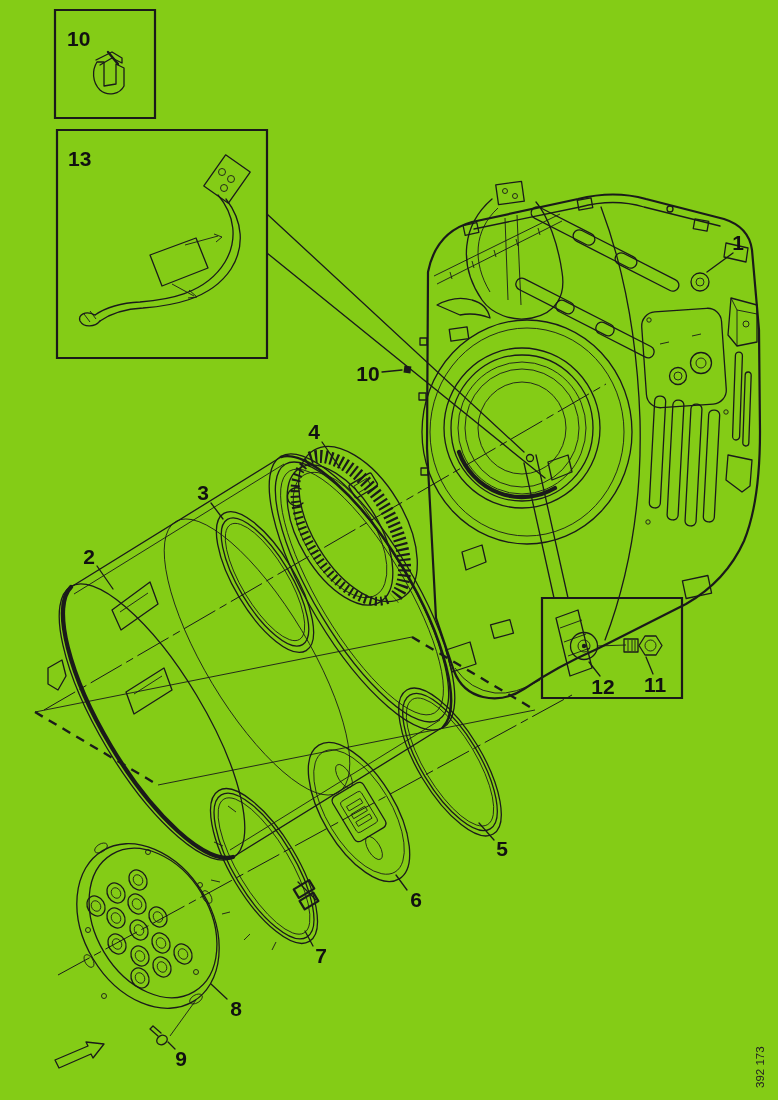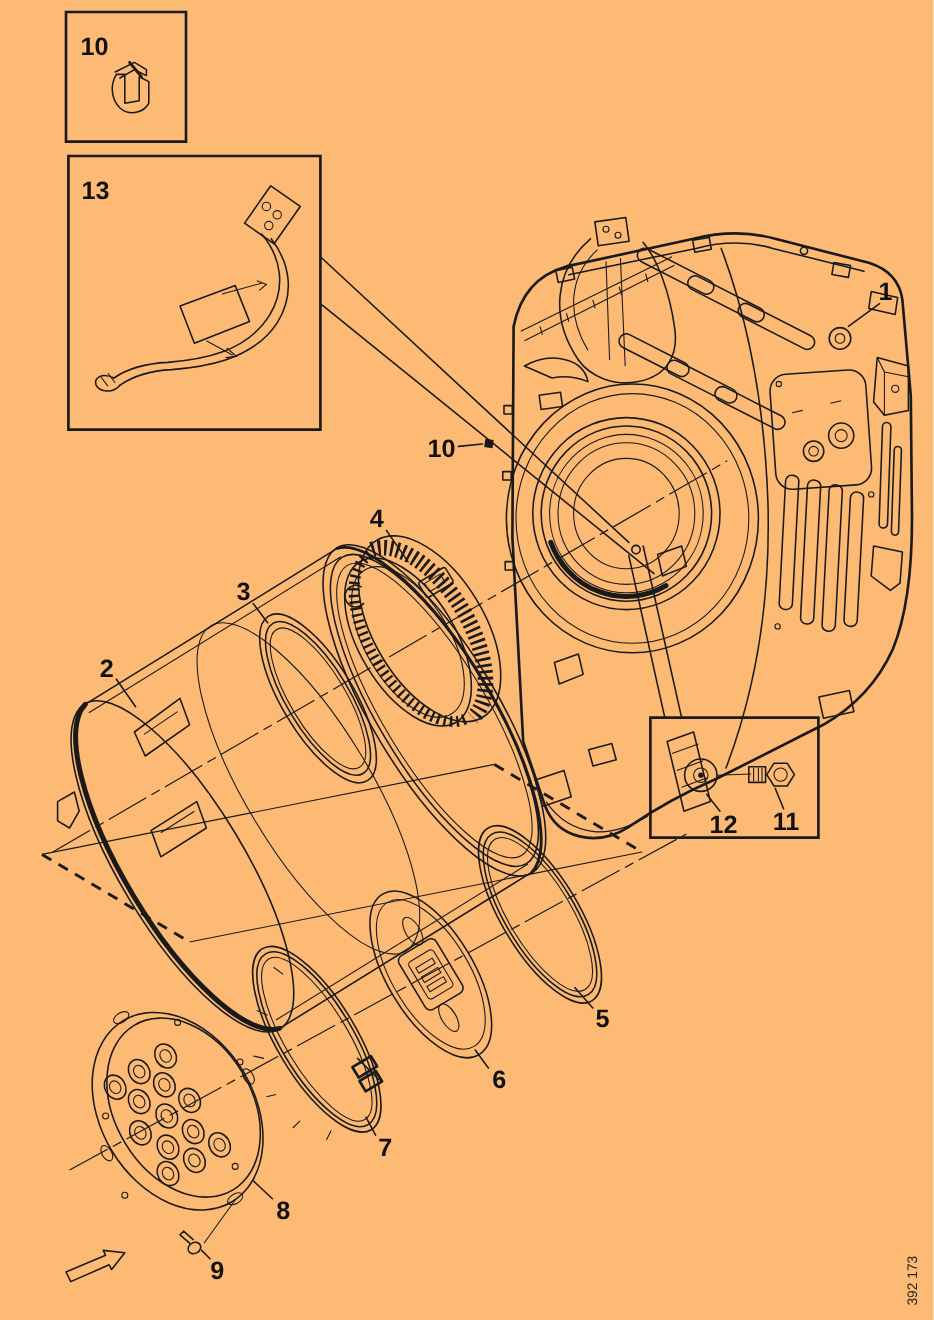--- a/index.html
+++ b/index.html
@@ -1,16 +1,16 @@
 <!DOCTYPE html>
 <html><head>
 <meta charset="utf-8">
 <style>
   html,body{margin:0;padding:0;background:#ffffff;}
-  .page{position:relative;width:778px;height:1100px;background:#fdba74;overflow:hidden;}
+  .page{position:relative;width:778px;height:1100px;background:#84cc16;overflow:hidden;}
   svg{position:absolute;left:0;top:0;}
   svg *{vector-effect:non-scaling-stroke;}
   .ln{fill:none;stroke:#1a1a1a;stroke-width:1.3;stroke-linecap:round;stroke-linejoin:round;}
   .ln2{fill:none;stroke:#1a1a1a;stroke-width:2.2;stroke-linecap:round;stroke-linejoin:round;}
   .thin{fill:none;stroke:#1a1a1a;stroke-width:0.9;}
   .thick{fill:none;stroke:#1a1a1a;stroke-width:4.2;stroke-linecap:round;}
   .mid{fill:none;stroke:#1a1a1a;stroke-width:2.4;stroke-linecap:round;}
   .teeth{fill:none;stroke:#1a1a1a;stroke-width:13;stroke-dasharray:2.2 3;}
   .teeth2{fill:none;stroke:#1a1a1a;stroke-width:9;stroke-dasharray:2 3.4;}
   .dashb{fill:none;stroke:#1a1a1a;stroke-width:2.4;stroke-dasharray:9 7;}

